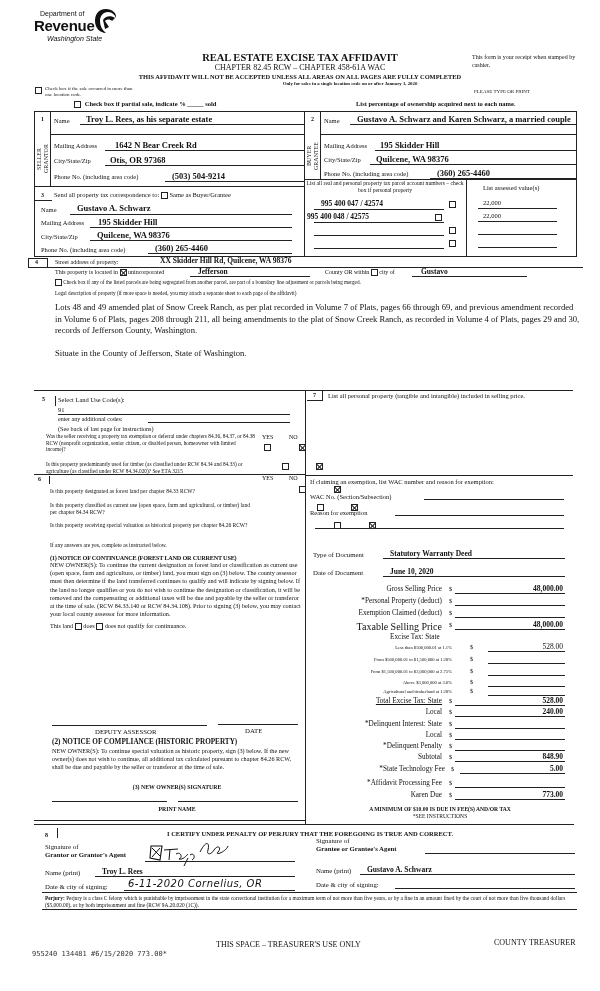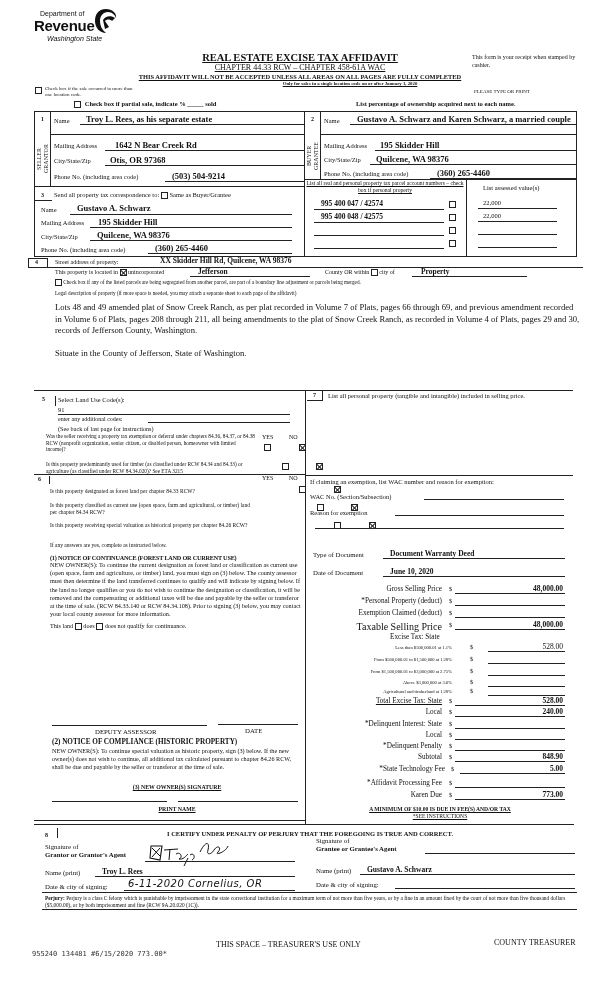--- a/index.html
+++ b/index.html
@@ -12,41 +12,41 @@
   .cb { display: inline-block; width: 7px; height: 7px; border: 1px solid #222; vertical-align: middle; position: relative; background: #fff; }
   .cb.x::before, .cb.x::after { content: ""; position: absolute; left: 2px; top: -1px; width: 1px; height: 8px; background: #222; }
   .cb.x::before { transform: rotate(45deg); }
   .cb.x::after { transform: rotate(-45deg); }
   .fill { font-weight: bold; font-size: 8.5px; }
   .lbl { font-size: 6.5px; }
   .tiny { font-size: 5px; }
   .secnum { position: absolute; font-size: 6px; font-weight: bold; }
   .vertical { position: absolute; writing-mode: vertical-rl; transform: rotate(180deg); font-size: 6px; text-align: center; line-height: 7px; }
   .right { text-align: right; }
-  .center { text-align: center; text-decoration: underline; }
+  .center { text-align: center; }
   .box { position: absolute; border: 1px solid #222; }
 </style>
 </head>
 <body>
 
 
 
 
 <div class="abs" style="left:34px; top:8px; width:80px; height:40px;">
   <div class="abs" style="left:6px; top:2px; font-family:'Liberation Sans',sans-serif; font-size:7px;">Department of</div>
   <div class="abs b" style="left:0px; top:9px; font-family:'Liberation Sans',sans-serif; font-size:15px; letter-spacing:-0.3px;">Revenue</div>
   <div class="abs" style="left:13px; top:27px; font-family:'Liberation Sans',sans-serif; font-size:7px; font-style:italic;">Washington State</div>
   <svg class="abs" style="left:60px; top:0px;" width="24" height="26" viewBox="0 0 24 26">
     <path d="M12 1 C4 1 1 7 1 13 C1 20 6 25 12 25 C8 22 6 18 6 13 C6 8 9 4 14 4 C18 4 21 7 22 10 C23 5 18 1 12 1 Z" fill="#111"></path>
     <path d="M9 12 C11 8 17 7 21 10 L18 13 C16 11 13 11 11 13 L15 19 L11 21 Z" fill="#111"></path>
   </svg>
 </div>
 
 <div class="abs b center" style="left:150px; top:52px; width:300px; font-size:10.5px;">REAL ESTATE EXCISE TAX AFFIDAVIT</div>
-<div class="abs center" style="left:150px; top:63px; width:300px; font-size:8px;">CHAPTER 44.33 RCW – CHAPTER 458-61A WAC</div>
+<div class="abs center" style="left:150px; top:63px; width:300px; font-size:8px;">CHAPTER 82.45 RCW – CHAPTER 458-61A WAC</div>
 <div class="abs b center" style="left:80px; top:73px; width:440px; font-size:6.4px;">THIS AFFIDAVIT WILL NOT BE ACCEPTED UNLESS ALL AREAS ON ALL PAGES ARE FULLY COMPLETED</div>
 <div class="abs b center" style="left:250px; top:81px; width:200px; font-size:4.8px;">Only for sales in a single location code on or after January 1, 2020</div>
 <div class="abs" style="left:472px; top:53px; width:110px; font-size:6px; line-height:8px;">This form is your receipt when stamped by cashier.</div>
 <div class="abs" style="left:474px; top:89px; font-size:5px;">PLEASE TYPE OR PRINT</div>
 
 <div class="abs" style="left:35px; top:86px; width:130px;">
   <span class="cb" style="position:absolute; left:0; top:1px;"></span>
   <span class="abs tiny" style="left:10px; top:0; width:95px; line-height:6px;">Check box if the sale occurred in more than one location code.</span>
 </div>
 <div class="abs" style="left:74px; top:100px; width:200px;">
@@ -124,21 +124,21 @@
 <div class="abs" style="left:483px; top:184px; font-size:6.5px;">List assessed value(s)</div>
 
 <div class="abs" style="left:314px; top:199px; width:150px; height:12px;">
   <span class="abs fill" style="left:7px; top:0; font-size:7.5px;">995 400 047 / 42574</span>
   <span class="cb" style="position:absolute; left:135px; top:2px;"></span>
 </div>
 <div class="line" style="left:314px; top:209px; width:130px;"></div>
 <div class="abs" style="left:483px; top:199px; font-size:6.5px;">22,000</div>
 <div class="line" style="left:478px; top:208px; width:79px;"></div>
 
-<div class="abs" style="left:314px; top:212px; width:150px; height:12px;text-decoration:underline;">
+<div class="abs" style="left:300px; top:212px; width:150px; height:12px;text-decoration:underline;">
   <span class="abs fill" style="left:7px; top:0; font-size:7.5px;">995 400 048 / 42575</span>
   <span class="cb" style="position:absolute; left:135px; top:2px;"></span>
 </div>
 <div class="line" style="left:314px; top:222px; width:130px;"></div>
 <div class="abs" style="left:483px; top:212px; font-size:6.5px;">22,000</div>
 <div class="line" style="left:478px; top:221px; width:79px;"></div>
 
 <div class="abs" style="left:314px; top:225px; width:150px; height:12px;">
   <span class="abs fill" style="left:7px; top:0;"></span>
   <span class="cb" style="position:absolute; left:135px; top:2px;"></span>
@@ -164,21 +164,21 @@
   <span class="cb x"></span>
   <span>unincorporated</span>
 </div>
 <div class="abs fill" style="left:198px; top:267px; font-size:7.5px;">Jefferson</div>
 <div class="line" style="left:190px; top:276px; width:120px;"></div>
 <div class="abs" style="left:325px; top:269px; font-size:6px;">
   <span>County OR  within</span>
   <span class="cb"></span>
   <span>city of</span>
 </div>
-<div class="abs fill" style="left:421px; top:267px; font-size:7.5px;">Property</div>
+<div class="abs fill" style="left:421px; top:267px; font-size:7.5px;">Gustavo</div>
 <div class="line" style="left:412px; top:276px; width:115px;"></div>
 <div class="abs" style="left:55px; top:279px; font-size:5.2px; width:500px;">
   <span class="cb"></span>
   <span>Check box if any of the listed parcels are being segregated from another parcel, are part of a boundary line adjustment or parcels being merged.</span>
 </div>
 <div class="abs" style="left:55px; top:290px; font-size:5.2px;">Legal description of property (if more space is needed, you may attach a separate sheet to each page of the affidavit)</div>
 <div class="abs" style="left:55px; top:302px; width:525px; font-size:8.6px; line-height:11.5px;">Lots 48 and 49 amended plat of Snow Creek Ranch, as per plat recorded in Volume 7 of Plats, pages 66 through 69, and previous amendment recorded in Volume 6 of Plats, pages 208 through 211, all being amendments to the plat of Snow Creek Ranch, as recorded in Volume 4 of Plats, pages 29 and 30, records of Jefferson County, Washington.</div>
 <div class="abs" style="left:55px; top:348px; font-size:8.6px;">Situate in the County of Jefferson, State of Washington.</div>
 
 
@@ -246,21 +246,21 @@
 <div class="line" style="left:305px; top:475px; width:268px;"></div>
 <div class="abs" style="left:310px; top:478px; font-size:6.5px;">If claiming an exemption, list WAC number and reason for exemption:</div>
 <div class="abs" style="left:310px; top:493px; font-size:6.5px;">WAC No. (Section/Subsection)</div>
 <div class="line" style="left:424px; top:499px; width:140px;"></div>
 <div class="abs" style="left:310px; top:509px; font-size:6.5px;">Reason for exemption</div>
 <div class="line" style="left:395px; top:515px; width:169px;"></div>
 <div class="line" style="left:315px; top:528px; width:249px;"></div>
 
 
 <div class="abs" style="left:313px; top:551px; font-size:6.8px;">Type of Document</div>
-<div class="abs fill" style="left:390px; top:549px; font-size:7.5px;">Document Warranty Deed</div>
+<div class="abs fill" style="left:390px; top:549px; font-size:7.5px;">Statutory Warranty Deed</div>
 <div class="line" style="left:383px; top:558px; width:182px;"></div>
 <div class="abs" style="left:313px; top:569px; font-size:6.8px;">Date of Document</div>
 <div class="abs fill" style="left:390px; top:567px; font-size:7.5px;">June 10, 2020</div>
 <div class="line" style="left:383px; top:576px; width:182px;"></div>
 
 
 <div class="abs right" style="left:330px; top:585px; width:112px; font-size:7.2px;">Gross Selling Price</div>
 <div class="abs" style="left:449px; top:585px; font-size:6.5px;">$</div>
 <div class="abs fill right" style="left:455px; top:584px; width:108px; font-size:7.5px;">48,000.00</div>
 <div class="line" style="left:455px; top:593px; width:110px;"></div>

